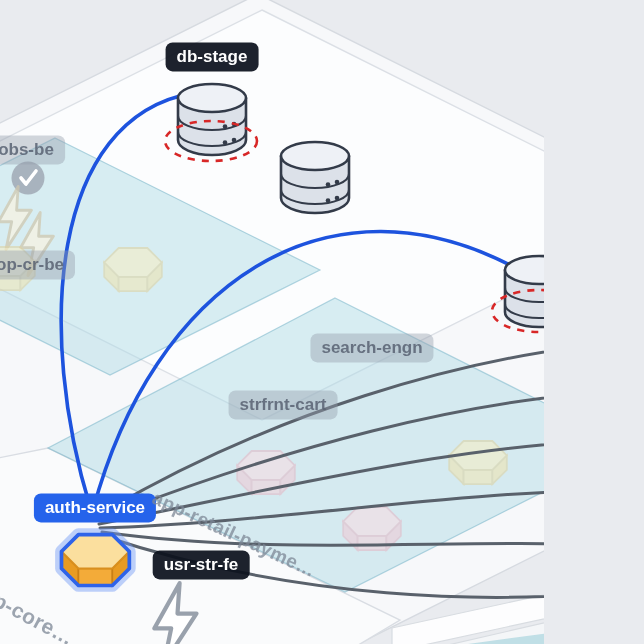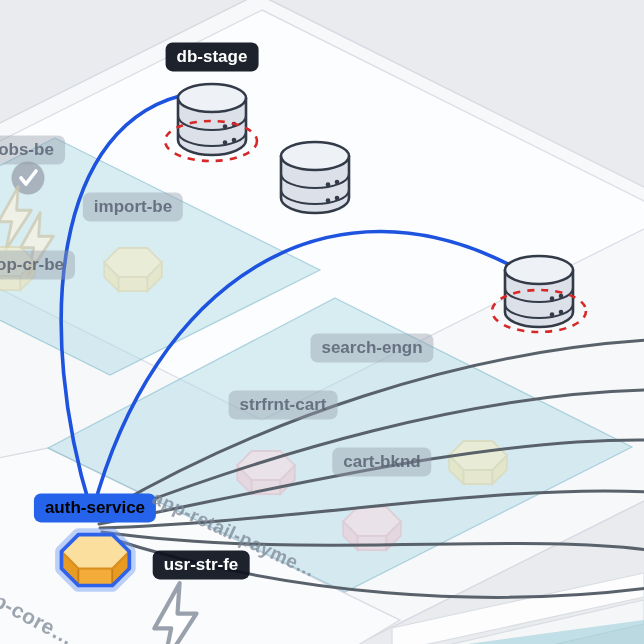--- a/index.html
+++ b/index.html
@@ -1,22 +1,22 @@
 <!DOCTYPE html>
 <html><head>
 <meta charset="utf-8">
 <style>
   html,body{margin:0;padding:0;background:#e9ebef;}
-  #stage{position:relative;width:644px;height:644px;overflow:hidden;
+  #stage{position:relative;width:544px;height:644px;overflow:hidden;
          font-family:"Liberation Sans",sans-serif;}
   #stage svg{position:absolute;left:0;top:0;}
   .pill{position:absolute;transform:translate(-50%,-50%);white-space:nowrap;
         font-size:17px;font-weight:600;padding:4px 11px;border-radius:7px;line-height:1.25;}
   .pill.dark{background:rgba(12,17,29,0.93);color:#ffffff;}
-  .pill.blue{background:#2563eb;color:#000000;}
+  .pill.blue{background:#2563eb;color:#ffffff;}
   .pill.ghost{background:rgba(148,158,172,0.42);color:rgba(88,98,114,0.85);}
   .zone-label{position:absolute;white-space:nowrap;color:rgba(124,135,150,0.75);
         font-weight:600;transform-origin:0 0;letter-spacing:0.4px;}
 </style>
 </head>
 <body>
 
 <div id="stage">
 
 <svg width="644" height="644" viewBox="0 0 644 644">
@@ -109,22 +109,20 @@
 
   <use href="#hexOrange" transform="translate(53,524) scale(1.06)"></use>
   <use href="#boltW" transform="translate(146,580) scale(1.05)"></use>
 </svg>
 
 <div class="pill dark" style="left:212px;top:57px">db-stage</div>
 <div class="pill blue" style="left:95px;top:508px">auth-service</div>
 <div class="pill dark" style="left:201px;top:565px">usr-str-fe</div>
 
 <div class="pill ghost" style="left:26px;top:150px">obs-be</div>
-<div class="pill ghost" style="left:133px;top:207px">import-be</div>
 <div class="pill ghost" style="left:30px;top:265px">op-cr-be</div>
 <div class="pill ghost" style="left:283px;top:405px">strfrnt-cart</div>
 <div class="pill ghost" style="left:372px;top:348px">search-engn</div>
-<div class="pill ghost" style="left:382px;top:462px">cart-bknd</div>
 
 <div class="zone-label" style="left:158px;top:487px;font-size:19px;transform:rotate(25deg)">app-retail-payme…</div>
 <div class="zone-label" style="left:-22px;top:576px;font-size:21px;transform:rotate(28deg)">app-core…</div>
 
 </div>
 
 </body></html>

